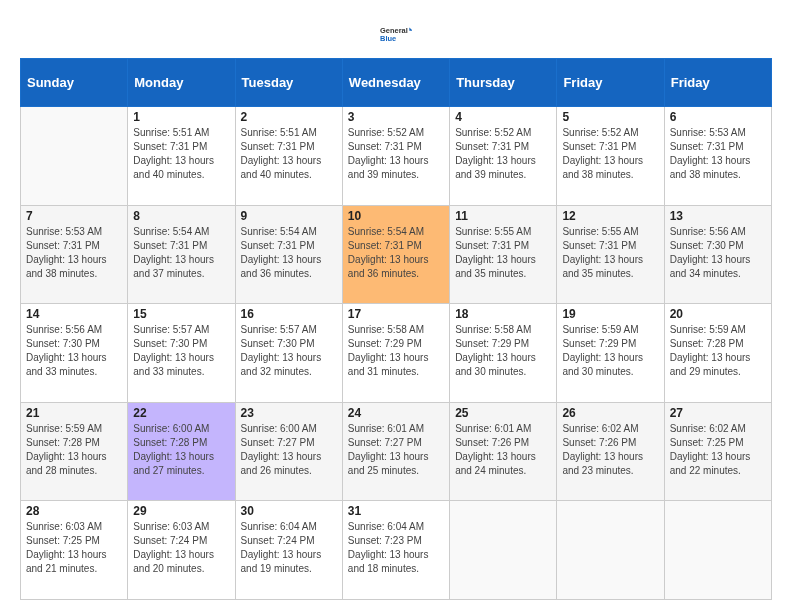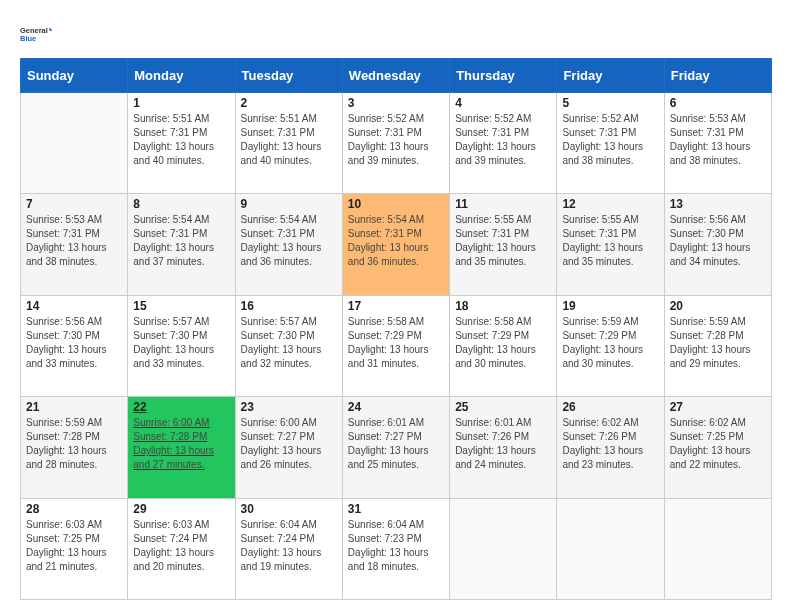--- a/index.html
+++ b/index.html
@@ -12,21 +12,21 @@
     }
     .page {
       width: 792px;
       height: 612px;
       padding: 18px 20px 12px 20px;
       display: flex;
       flex-direction: column;
     }
     .header {
       display: flex;
-      justify-content: flex-start;
+      justify-content: center;
       align-items: flex-start;
       margin-bottom: 8px;
     }
     .logo {
       display: flex;
       align-items: center;
       gap: 4px;
     }
     .title-section {
       text-align: right;
@@ -46,21 +46,21 @@
       flex: 1;
       border: 1px solid #ccc;
       border-collapse: collapse;
       width: 100%;
       table-layout: fixed;
     }
     .calendar th {
       background: #1565c0;
       color: #fff;
       text-align: left;
-      padding: 9px 6px;
+      padding: 16px 6px;
       font-size: 13px;
       font-weight: bold;
       border: 1px solid #1a6fcc;
     }
     .calendar td {
       border: 1px solid #ccc;
       vertical-align: top;
       padding: 3px 5px;
       font-size: 10.5px;
       color: #333;
@@ -282,21 +282,21 @@
         </tr>
         <tr>
           <td style="background: rgb(245, 245, 245); margin-left: 25px;">
         <span class="day-num">21</span>
         <span class="day-info">
           Sunrise: 5:59 AM<br>
           Sunset: 7:28 PM<br>
           Daylight: 13 hours and 28 minutes.
         </span>
       </td>
-          <td style="background: #22c55e; text-decoration: underline;">
+          <td style="background: #c4b5fd;">
         <span class="day-num">22</span>
         <span class="day-info">
           Sunrise: 6:00 AM<br>
           Sunset: 7:28 PM<br>
           Daylight: 13 hours and 27 minutes.
         </span>
       </td>
           <td style="background: rgb(245, 245, 245); margin-top: 17px;">
         <span class="day-num">23</span>
         <span class="day-info">

